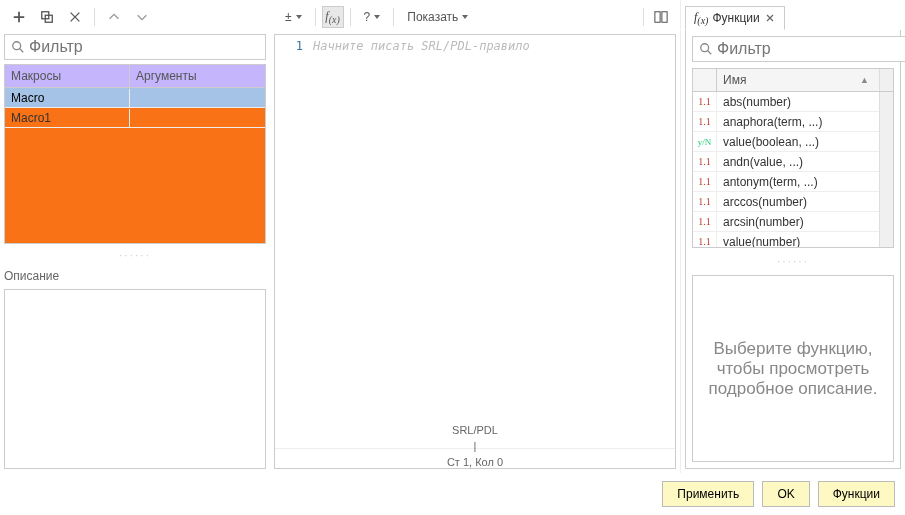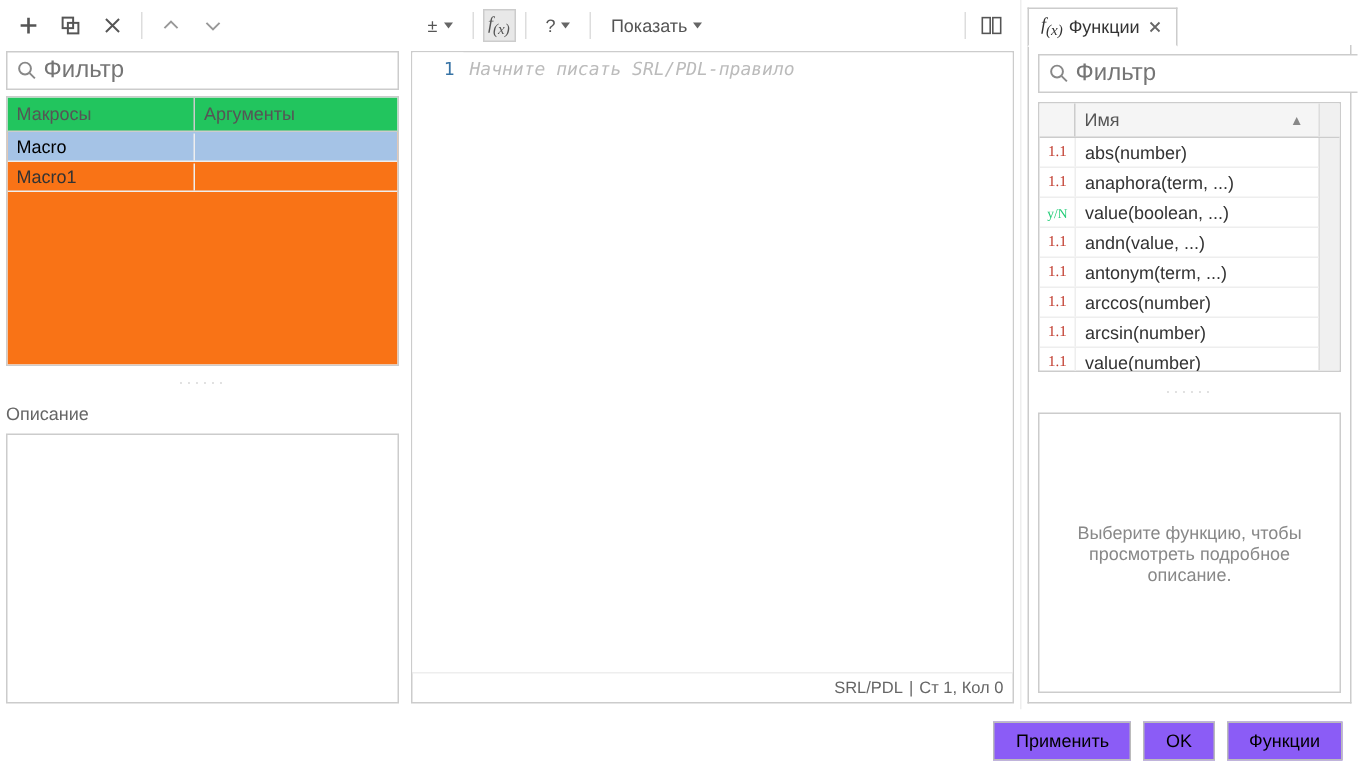--- a/index.html
+++ b/index.html
@@ -10,63 +10,63 @@
   .center-panel { flex: 1; display: flex; flex-direction: column; padding: 4px; }
   .right-panel { width: 225px; display: flex; flex-direction: column; padding: 4px; border-left: 1px solid #eee; }
   .toolbar-small { display: flex; align-items: center; gap: 6px; padding: 2px 4px; height: 26px; }
   .tb-btn { width: 22px; height: 22px; display: flex; align-items: center; justify-content: center; border: 1px solid transparent; background: transparent; cursor: pointer; color: #555; }
   .tb-btn.active { background: #e8e8e8; border: 1px solid #ccc; }
   .icon { width: 14px; height: 14px; display: inline-block; }
   .sep { width: 1px; height: 18px; background: #ddd; margin: 0 2px; }
   .filter-box { display: flex; align-items: center; border: 1px solid #ccc; height: 26px; padding: 0 6px; gap: 4px; background: #fff; }
   .filter-box input { border: none; outline: none; flex: 1; font-size: 16px; }
   .table-wrap { border: 1px solid #ccc; height: 180px; overflow: hidden; display: flex; flex-direction: column; }
-  .table-head { display: flex; background: #22c55e; border-bottom: 1px solid #ccc; }
+  .table-head { display: flex; background: #c4b5fd; border-bottom: 1px solid #ccc; }
   .th { padding: 4px 6px; font-size: 12px; color: #555; border-right: 1px solid #ccc; }
   .th:last-child { border-right: none; }
   .th.c1 { width: 125px; }
   .th.c2 { flex: 1; }
   .table-body { flex: 1; overflow: auto; background: #f97316; }
   .tr { display: flex; border-bottom: 1px solid #eee; height: 20px; align-items: center; }
   .tr.selected { background: #a5c3e6; }
   .td { padding: 2px 6px; font-size: 12px; }
   .td.c1 { width: 125px; border-right: 1px solid #eee; }
   .td.c2 { flex: 1; }
   .td input { border: none; background: transparent; outline: none; font-size: 12px; width: 100%; }
   .dots-divider { text-align: center; color: #ccc; font-size: 10px; letter-spacing: 2px; padding: 2px 0; }
   .desc-label { font-size: 12px; color: #666; padding: 2px 0; }
   .desc-box { border: 1px solid #ccc; flex: 1; background: #fff; }
   .center-toolbar { display: flex; align-items: center; gap: 4px; height: 26px; padding: 0 4px; }
   .dropdown-btn { display: flex; align-items: center; gap: 4px; height: 22px; padding: 0 6px; border: 1px solid transparent; background: transparent; cursor: pointer; color: #555; font-size: 12px; }
   .editor-wrap { flex: 1; border: 1px solid #ccc; display: flex; flex-direction: column; margin-top: 4px; }
   .editor-body { flex: 1; display: flex; background: #fff; }
   .gutter { width: 34px; background: #fff; text-align: right; padding: 4px 6px 4px 4px; color: #3773a5; font-family: monospace; font-size: 12px; }
   .code-area { flex: 1; padding: 4px; font-family: monospace; font-size: 12px; color: #bbb; font-style: italic; }
-  .editor-status { height: 20px; display: flex; justify-content: flex-end; align-items: center; padding: 0 6px; font-size: 11px; color: #666; border-top: 1px solid #eee; gap: 4px; }
+  .editor-status { height: 20px; display: flex; justify-content: flex-end; align-items: center; padding: 0 6px; font-size: 11px; color: #666; border-top: 1px solid #eee; gap: 4px; flex-direction: column; }
   .tab-bar { display: flex; align-items: center; height: 26px; gap: 4px; }
   .tab { display: flex; align-items: center; gap: 4px; border: 1px solid #ccc; border-bottom: 1px solid #fff; padding: 3px 8px; font-size: 12px; background: #fff; position: relative; top: 1px; }
   .tab .close { width: 12px; height: 12px; display: flex; align-items: center; justify-content: center; cursor: pointer; }
   .right-body { border: 1px solid #ccc; flex: 1; display: flex; flex-direction: column; padding: 6px; gap: 6px; border-top: none; }
   .right-filter-row { display: flex; gap: 4px; }
   .select-btn { border: 1px solid #ccc; padding: 3px 8px; font-size: 12px; background: #fff; display: flex; align-items: center; gap: 4px; cursor: pointer; white-space: nowrap; }
   .func-table { border: 1px solid #ccc; height: 180px; display: flex; flex-direction: column; }
   .func-head { display: flex; background: #f5f5f5; border-bottom: 1px solid #ccc; justify-content: center; }
   .func-head .hspacer { width: 24px; border-right: 1px solid #ccc; }
   .func-head .hname { flex: 1; padding: 4px 6px; color: #555; display: flex; justify-content: space-between; align-items: center; }
   .func-body { flex: 1; overflow: auto; }
   .func-row { display: flex; border-bottom: 1px solid #eee; height: 20px; align-items: center; }
   .func-row .ficon { width: 24px; text-align: center; font-size: 10px; font-weight: normal; border-right: 1px solid #eee; height: 100%; display: flex; align-items: center; justify-content: center; }
   .func-row .fname { flex: 1; padding: 0 6px; font-size: 12px; }
   .ficon .c11 { color: #c0392b; font-family: serif; }
   .ficon .yn { color: #2c7; font-family: serif; font-size: 9px; }
   .scroll-stub { width: 14px; background: #f0f0f0; border-left: 1px solid #ddd; }
   .func-body-wrap { display: flex; flex: 1; overflow: hidden; }
-  .func-desc { border: 1px solid #ccc; flex: 1; display: flex; align-items: center; justify-content: center; text-align: center; color: #888; font-size: 12px; padding: 10px; }
+  .func-desc { border: 1px solid #ccc; flex: 1; display: flex; align-items: center; justify-content: center; text-align: center; color: #888; font-size: 17px; padding: 10px; }
   .bottom-bar { display: flex; justify-content: flex-end; align-items: center; gap: 8px; padding: 8px 10px; }
-  .btn { border: 1px solid #bbb; background: #8b5cf6; padding: 5px 14px; font-size: 12px; cursor: pointer; }
+  .btn { border: 1px solid #bbb; background: #fef9c3; padding: 5px 14px; font-size: 12px; cursor: pointer; }
   .caret { width: 0; height: 0; border-left: 3px solid transparent; border-right: 3px solid transparent; border-top: 4px solid #666; display: inline-block; }
   .hname .sort-arrow { font-size: 9px; color: #888; padding-right: 4px;}
   .fx-label { font-style: italic; font-family: serif; font-size: 12px; }
 </style>
 </head>
 <body>
 
 <div class="root">
   <div class="main-area">
 

